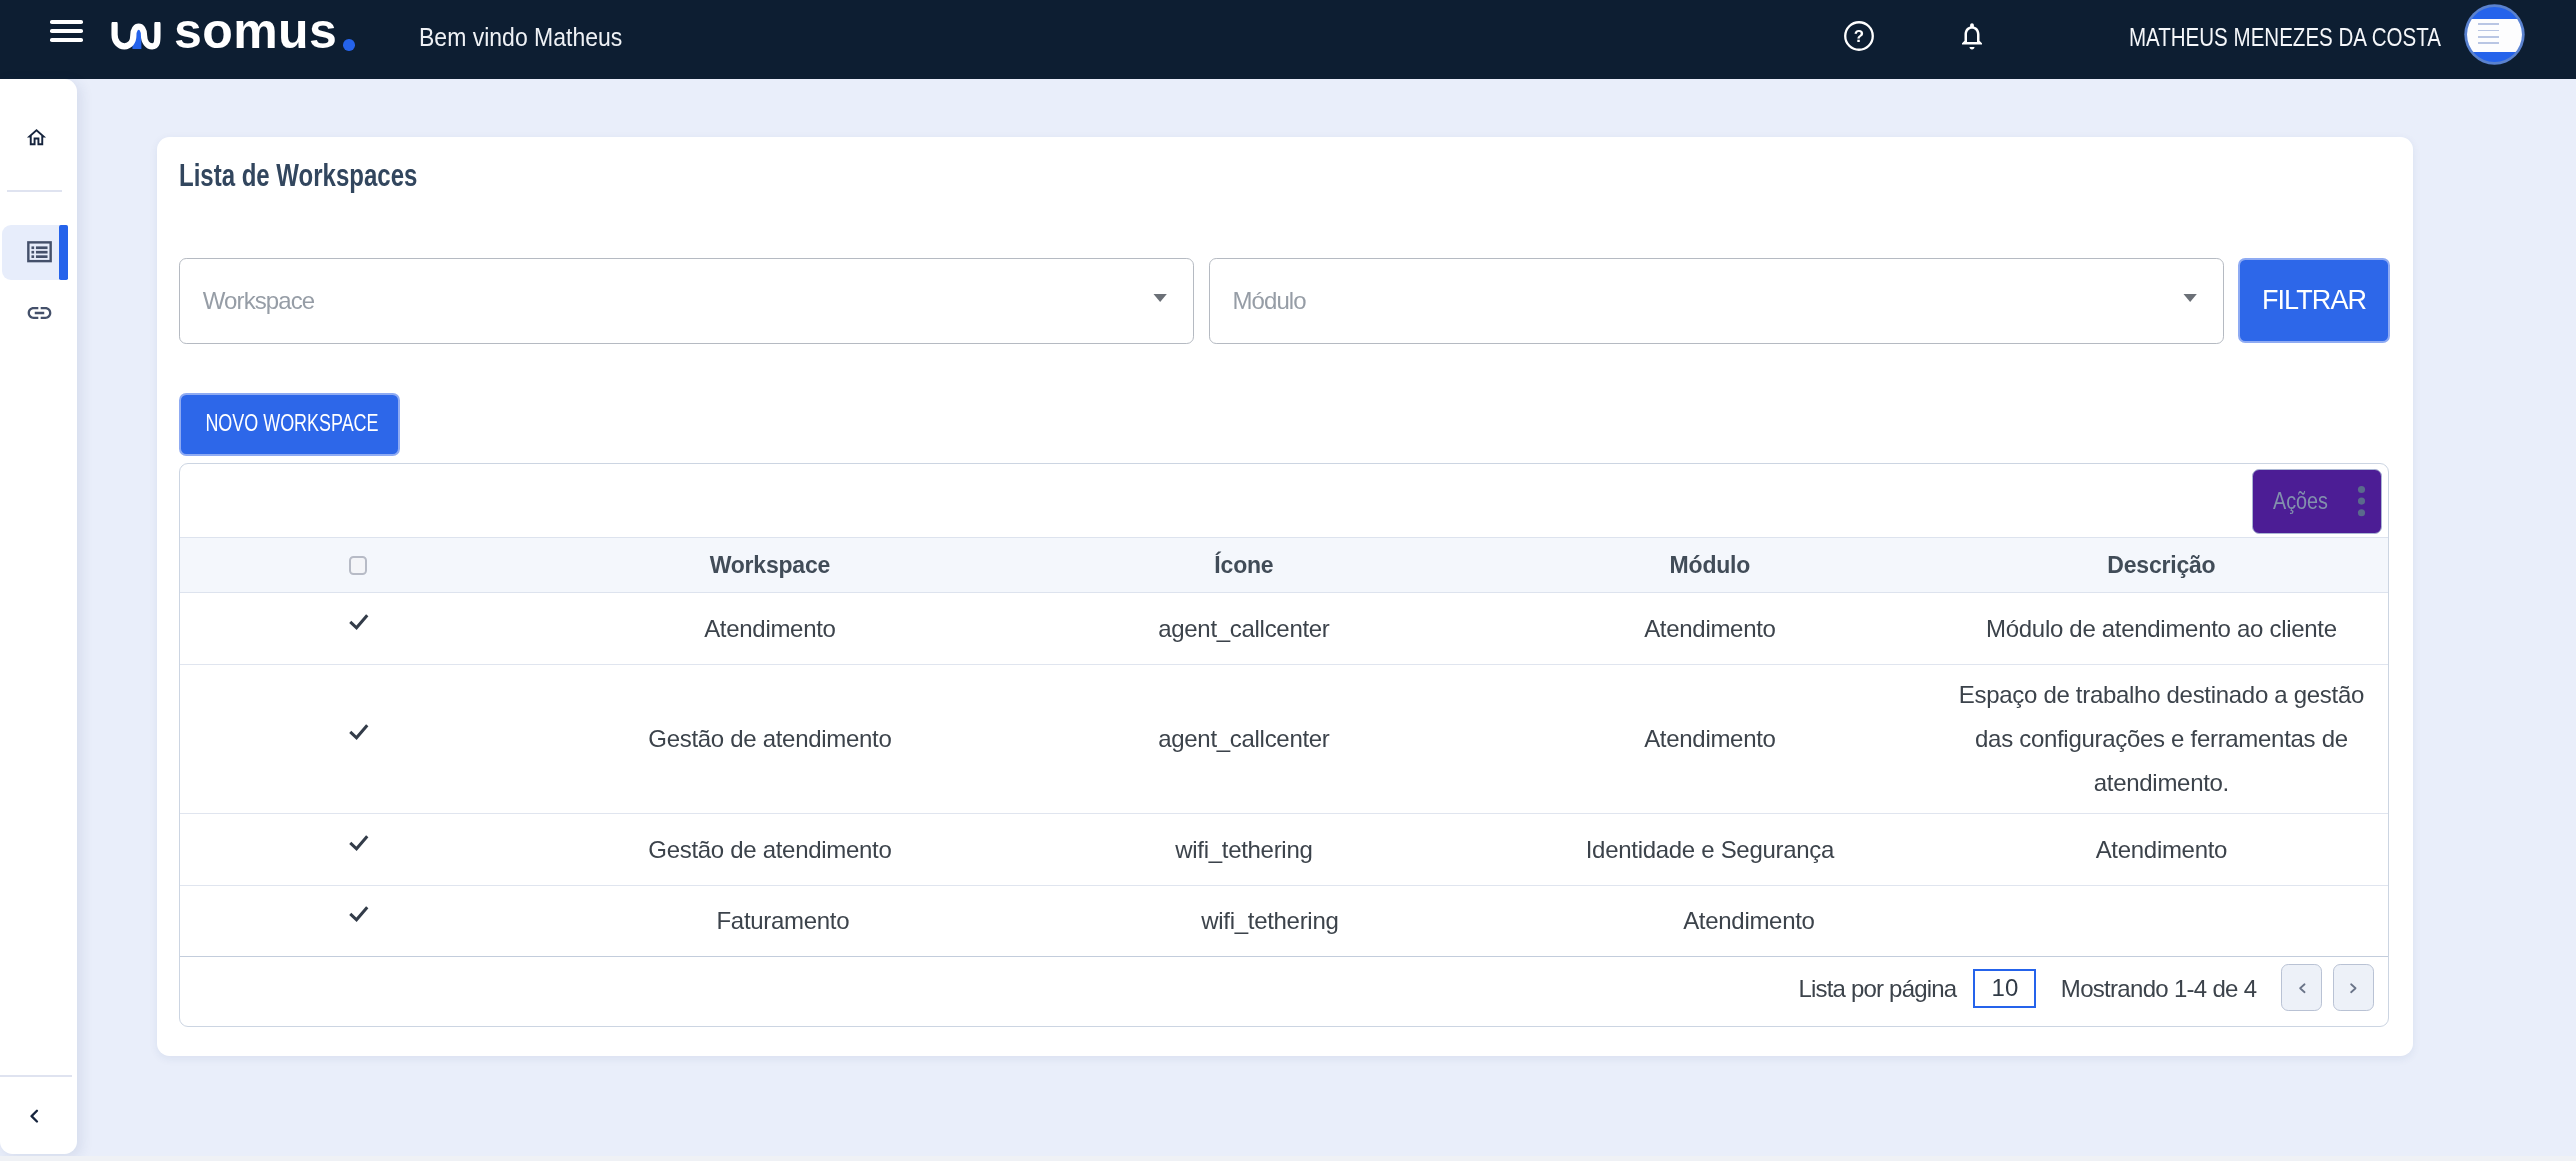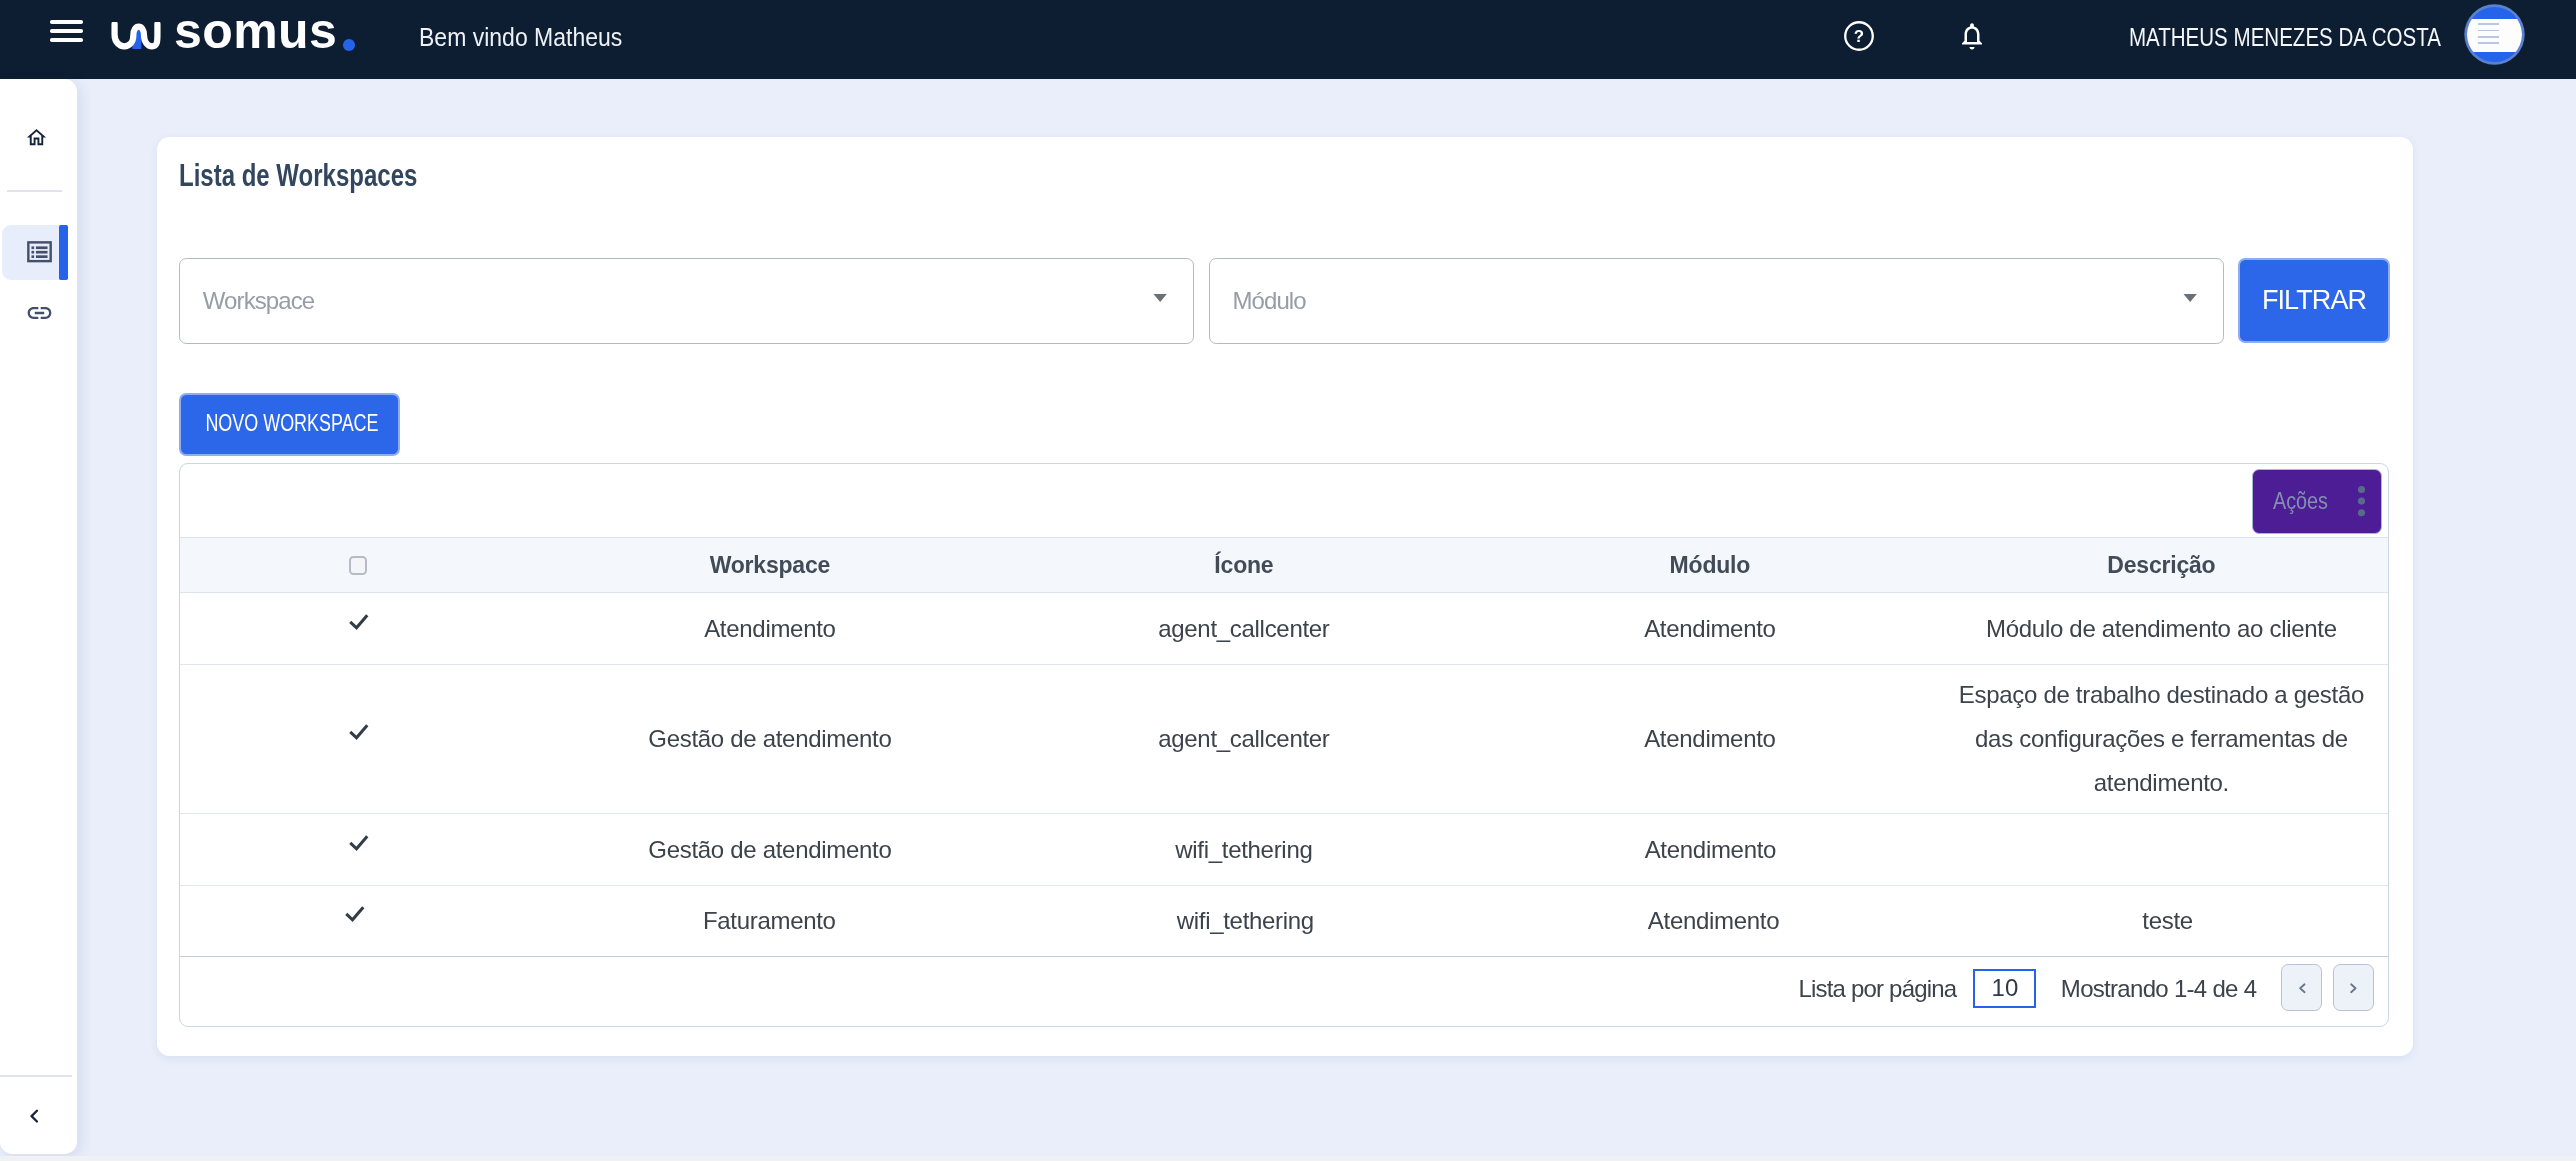--- a/index.html
+++ b/index.html
@@ -201,32 +201,32 @@
       <div class="tcell c5 desc3">Espaço de trabalho destinado a gestão<br>das configurações e ferramentas de<br>atendimento.</div>
     </div>
     <div class="trow body-row" id="row3">
       <div class="tcell c1">
           <svg width="21.5" height="17" viewBox="0 0 24 19" style="margin-top:-14.3px;">
             <path d="M2.5 10 L9.5 16.5 L21.5 2.5" fill="none" stroke="#333c49" stroke-width="3.4"></path>
           </svg>
         </div>
       <div class="tcell c2">Gestão de atendimento</div>
       <div class="tcell c3">wifi_tethering</div>
+      <div class="tcell c4">Identidade e Segurança</div>
       <div class="tcell c5">Atendimento</div>
     </div>
     <div class="trow body-row" id="row4">
       <div class="tcell c1">
           <svg width="21.5" height="17" viewBox="0 0 24 19" style="margin-top:-14.3px;">
             <path d="M2.5 10 L9.5 16.5 L21.5 2.5" fill="none" stroke="#333c49" stroke-width="3.4"></path>
           </svg>
         </div>
       <div class="tcell c2">Faturamento</div>
       <div class="tcell c3">wifi_tethering</div>
       <div class="tcell c4">Atendimento</div>
-      <div class="tcell c5">teste</div>
     </div>
     <div id="tfoot">
       <div id="lpp">Lista por página</div>
       <div id="box10">10</div>
       <div id="mostrando">Mostrando 1-4 de 4</div>
       <div class="pagebtn" id="pb-prev">
         <svg width="10.7" height="12.5" viewBox="0 0 12 14">
             <path d="M8.5 2.5 L3.5 7 L8.5 11.5" fill="none" stroke="#6a7488" stroke-width="2" stroke-linecap="round" stroke-linejoin="round"></path>
           </svg>
       </div>

